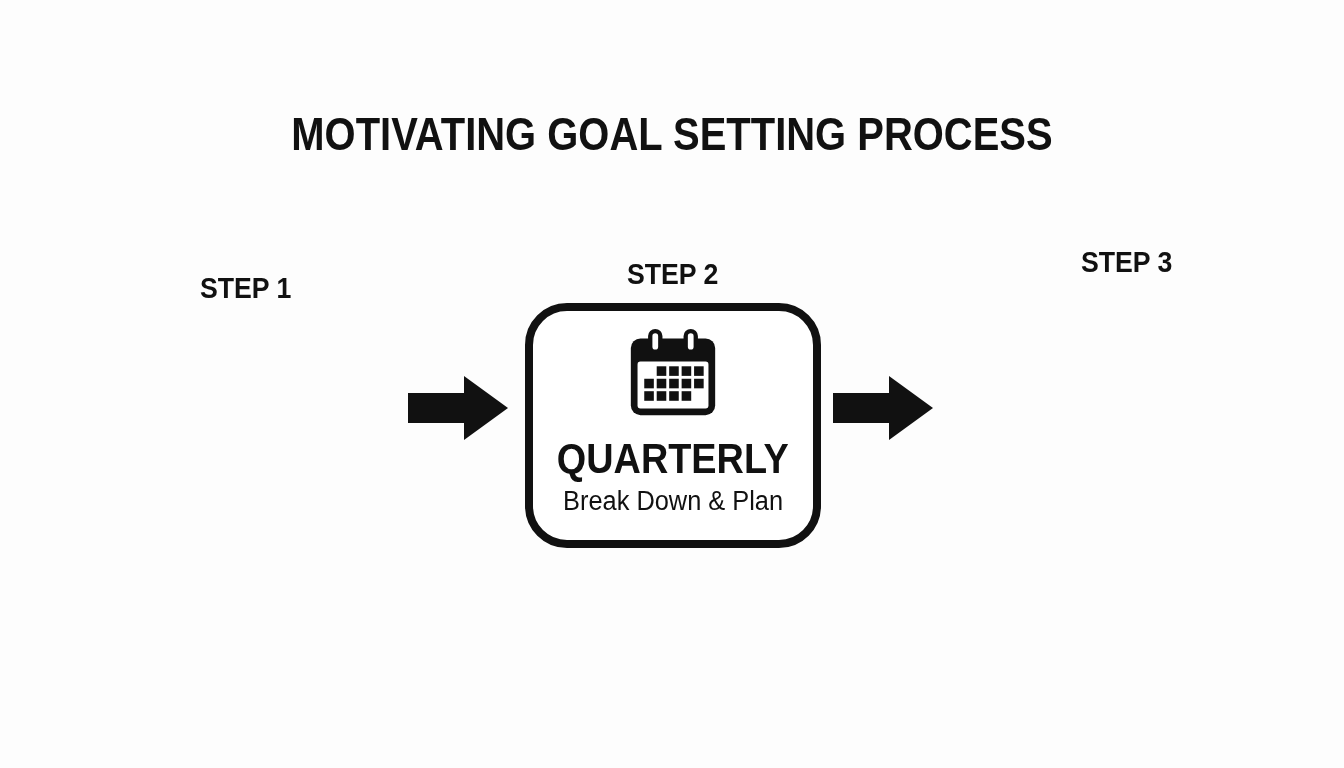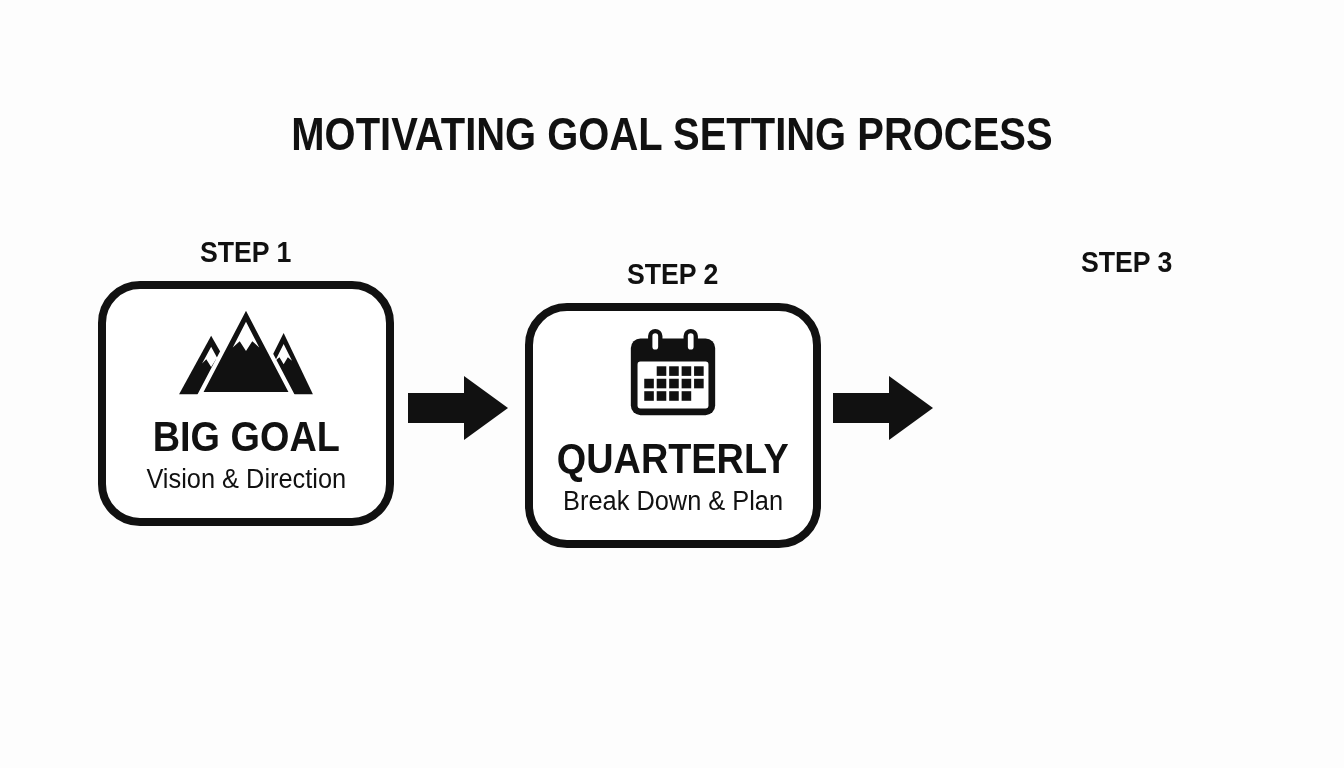--- a/index.html
+++ b/index.html
@@ -31,21 +31,21 @@
     transform-origin: 50% 50%;
   }
   .step {
     position: absolute;
     top: 236px;
     width: 296px;
     display: flex;
     flex-direction: column;
     align-items: center;
   }
-  .step-1 { left: 98px; }
+  .step-1 { left: 98px; margin-top: 36px; }
   .step-2 { left: 525px; margin-top: 22px; }
   .step-3 { left: 979px; margin-top: 10px; }
   .step-label {
     font-size: 29px;
     font-weight: bold;
     white-space: nowrap;
     transform: scaleX(0.92);
     margin-bottom: 12px;
     height: 33px;
     line-height: 33px;
@@ -95,34 +95,20 @@
 </style>
 </head>
 <body>
 
 <div class="canvas">
 
   <div class="diagram-title">MOTIVATING GOAL SETTING PROCESS</div>
 
   <div class="step step-1">
     <div class="step-label">STEP 1</div>
-    <div class="step-box">
-      <div class="icon-wrap">
-        <svg width="148" height="92" viewBox="0 0 100 66">
-          <polygon points="25,22 49,64 2,64" fill="#111111"></polygon>
-          <polygon points="25,30 31.5,42 28.5,39 25,44.5 21.5,39 18.5,42" fill="#ffffff"></polygon>
-          <polygon points="77,20 98,64 55,64" fill="#111111"></polygon>
-          <polygon points="77,28 83,40 80,37.5 77,42.5 74,37.5 71,40" fill="#ffffff"></polygon>
-          <polygon points="50,1 83,64 17,64" fill="#111111" stroke="#ffffff" stroke-width="3"></polygon>
-          <polygon points="50,12 59.5,30.5 54.5,26 50,33 45.5,26 40.5,30.5" fill="#ffffff"></polygon>
-        </svg>
-      </div>
-      <div class="step-heading">BIG GOAL</div>
-      <div class="step-sub">Vision &amp; Direction</div>
-    </div>
   </div>
 
   <div class="arrow arrow-1">
     <svg width="100" height="68" viewBox="0 0 100 68">
       <rect x="0" y="19" width="58" height="30" fill="#111111"></rect>
       <polygon points="56,2 100,34 56,66" fill="#111111"></polygon>
     </svg>
   </div>
 
   <div class="step step-2">

